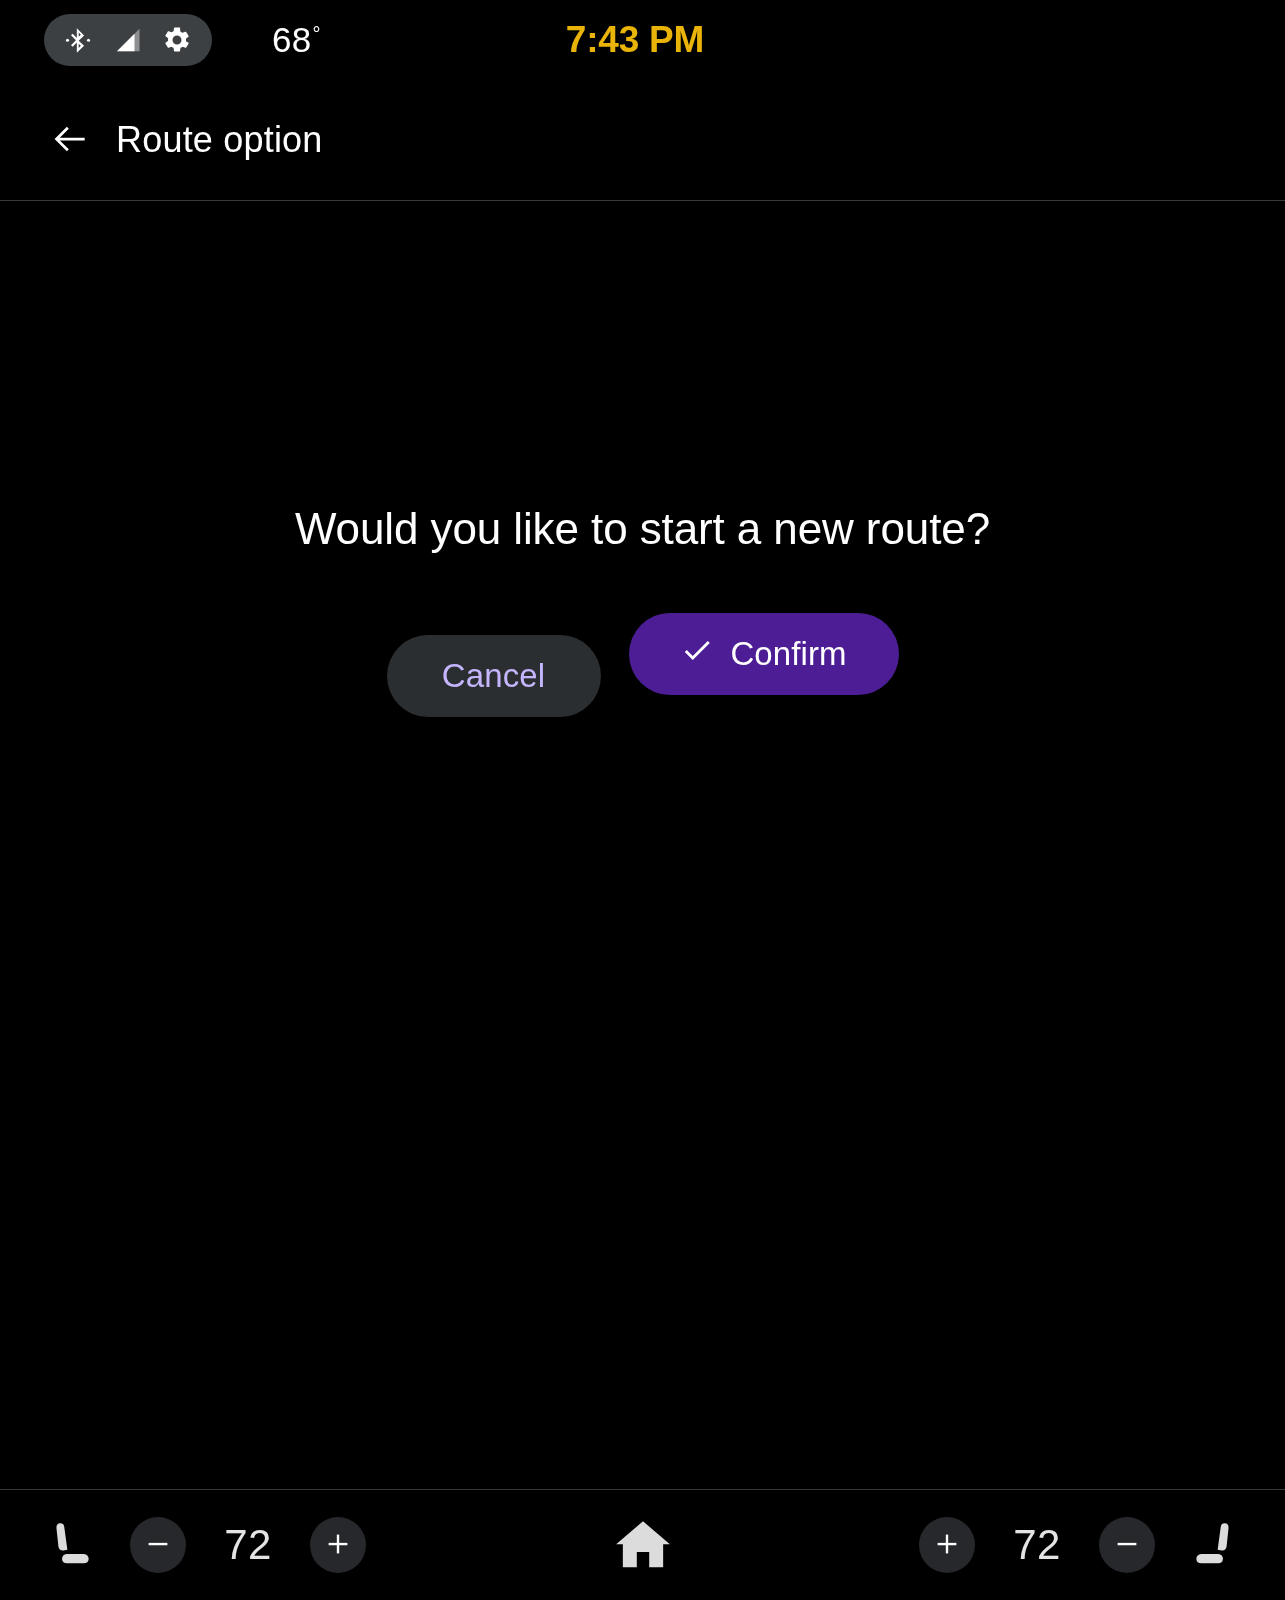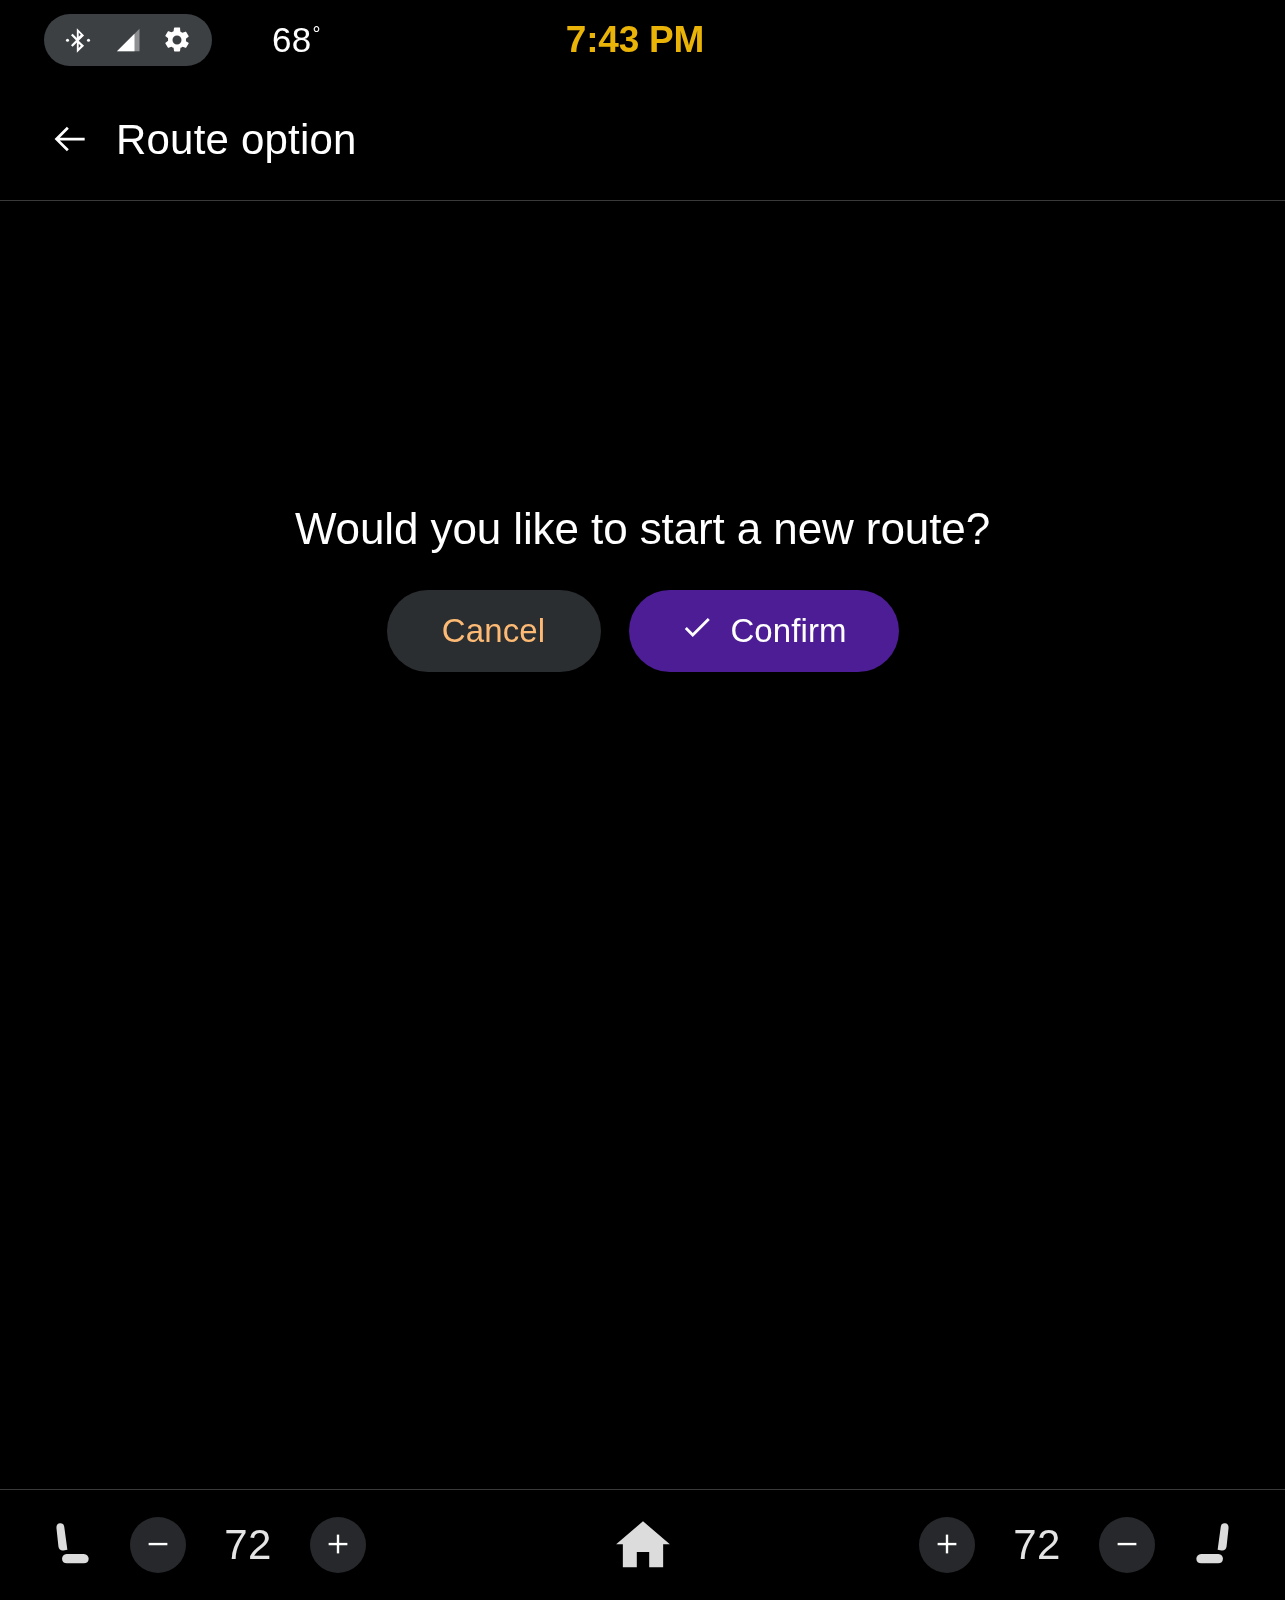--- a/index.html
+++ b/index.html
@@ -98,21 +98,21 @@
     align-items: center;
     justify-content: center;
     background: transparent;
     border: none;
     cursor: pointer;
   }
 
   .page-title {
     margin-left: 20px;
     color: #FFFFFF;
-    font-size: 42px;
+    font-size: 36px;
     font-weight: 400;
     letter-spacing: 0.2px;
   }
 
   
   .content {
     flex: 1 1 auto;
     position: relative;
     background: #000000;
     display: flex;
@@ -155,23 +155,24 @@
     justify-content: center;
     cursor: pointer;
     font-family: "Liberation Sans", sans-serif;
     font-size: 33px;
     font-weight: 400;
     letter-spacing: 0.1px;
   }
 
   .btn-cancel {
     background: #2B2E31;
-    color: #fdba74;
+    color: #c4b5fd;
     padding: 0 48px;
     min-width: 214px;
+    margin-top: 45px;
   }
 
   .btn-confirm {
     background: #4c1d95;
     color: #FFFFFF;
     padding: 0 44px;
     min-width: 270px;
     gap: 16px;
   }
 

